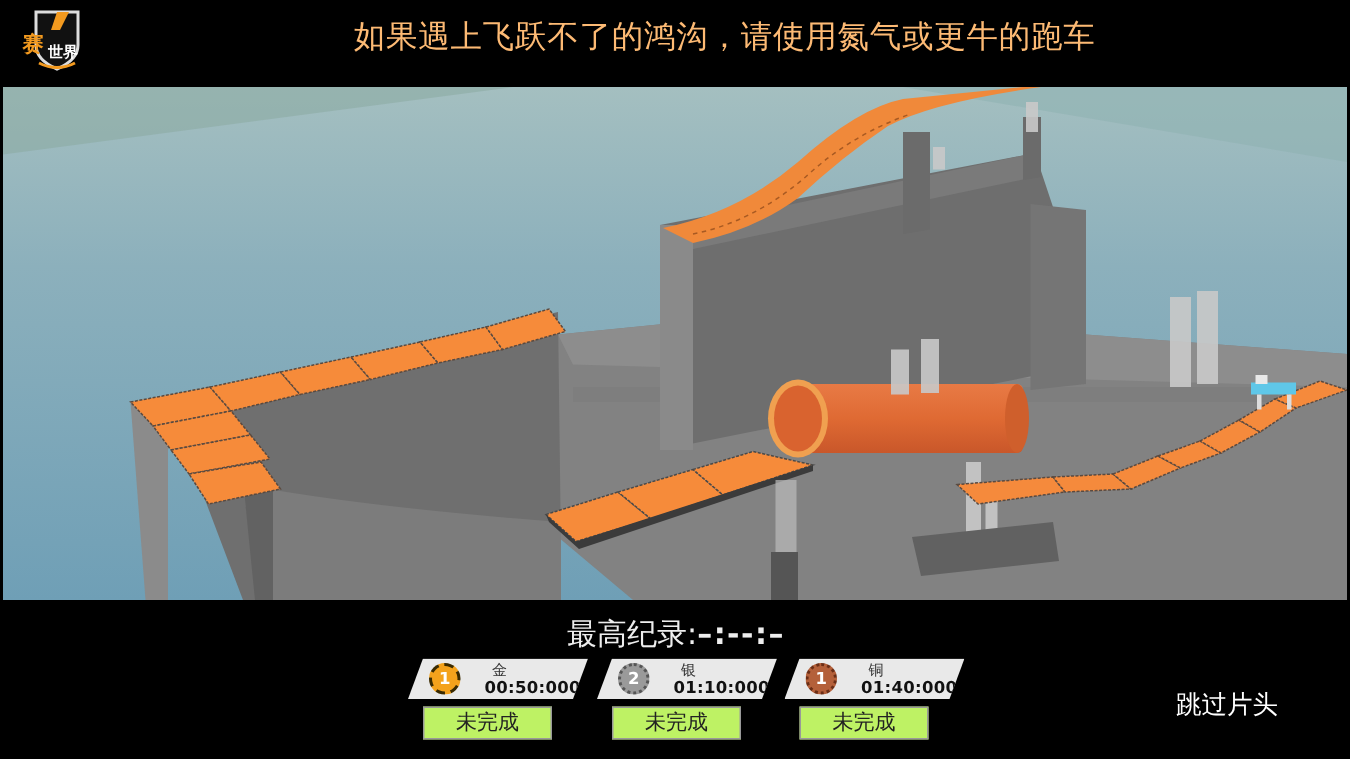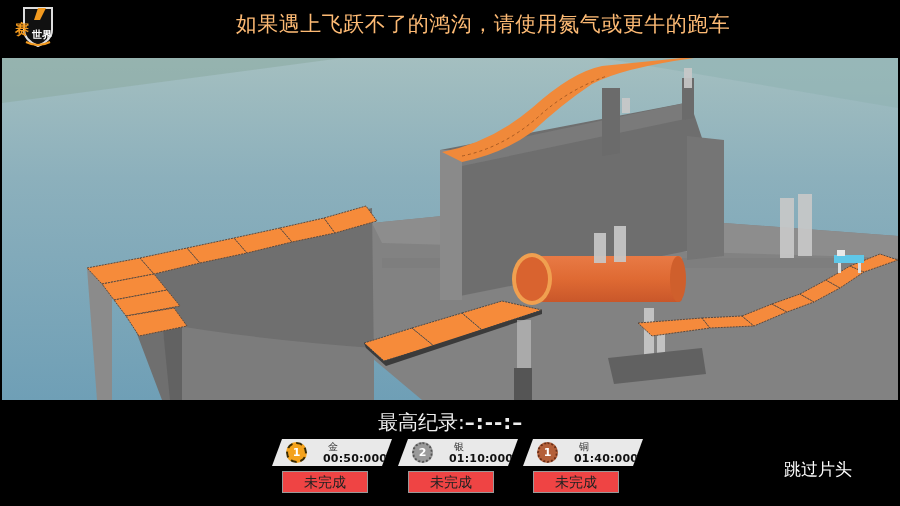--- a/index.html
+++ b/index.html
@@ -31,21 +31,21 @@
       display: flex; align-items: center; justify-content: center;
       font-size: 11px; font-weight: bold; color: #fff;
     }
     .medal-circle.gold { background: #f4a21c; border: 2px dashed #3a2a00; }
     .medal-circle.silver { background: #9a9a9a; border: 2px dotted #555; }
     .medal-circle.bronze { background: #b4603a; border: 2px dotted #6b2e16; }
     .medal-name { position: absolute; left: 56px; top: 1px; font-size: 10px; color: #333; }
     .medal-time { position: absolute; left: 37px; top: 13px; font-size: 11px; font-weight: bold; color: #111; letter-spacing: 0.2px; margin-left: 14px; }
     .status-box {
       position: absolute; left: 10px; top: 32px; width: 86px; height: 22px;
-      background: #ef4444; border: 1px solid #999; color: #222;
+      background: #bef264; border: 1px solid #999; color: #222;
       font-size: 14px; text-align: center; line-height: 20px;
     }
 
     .skip-button {
       position: absolute; left: 784px; top: 58px; font-size: 17px; color: #fff;
       cursor: pointer;
       font-family: Liberation Mono, monospace;
     }
   </style>
 </head>

